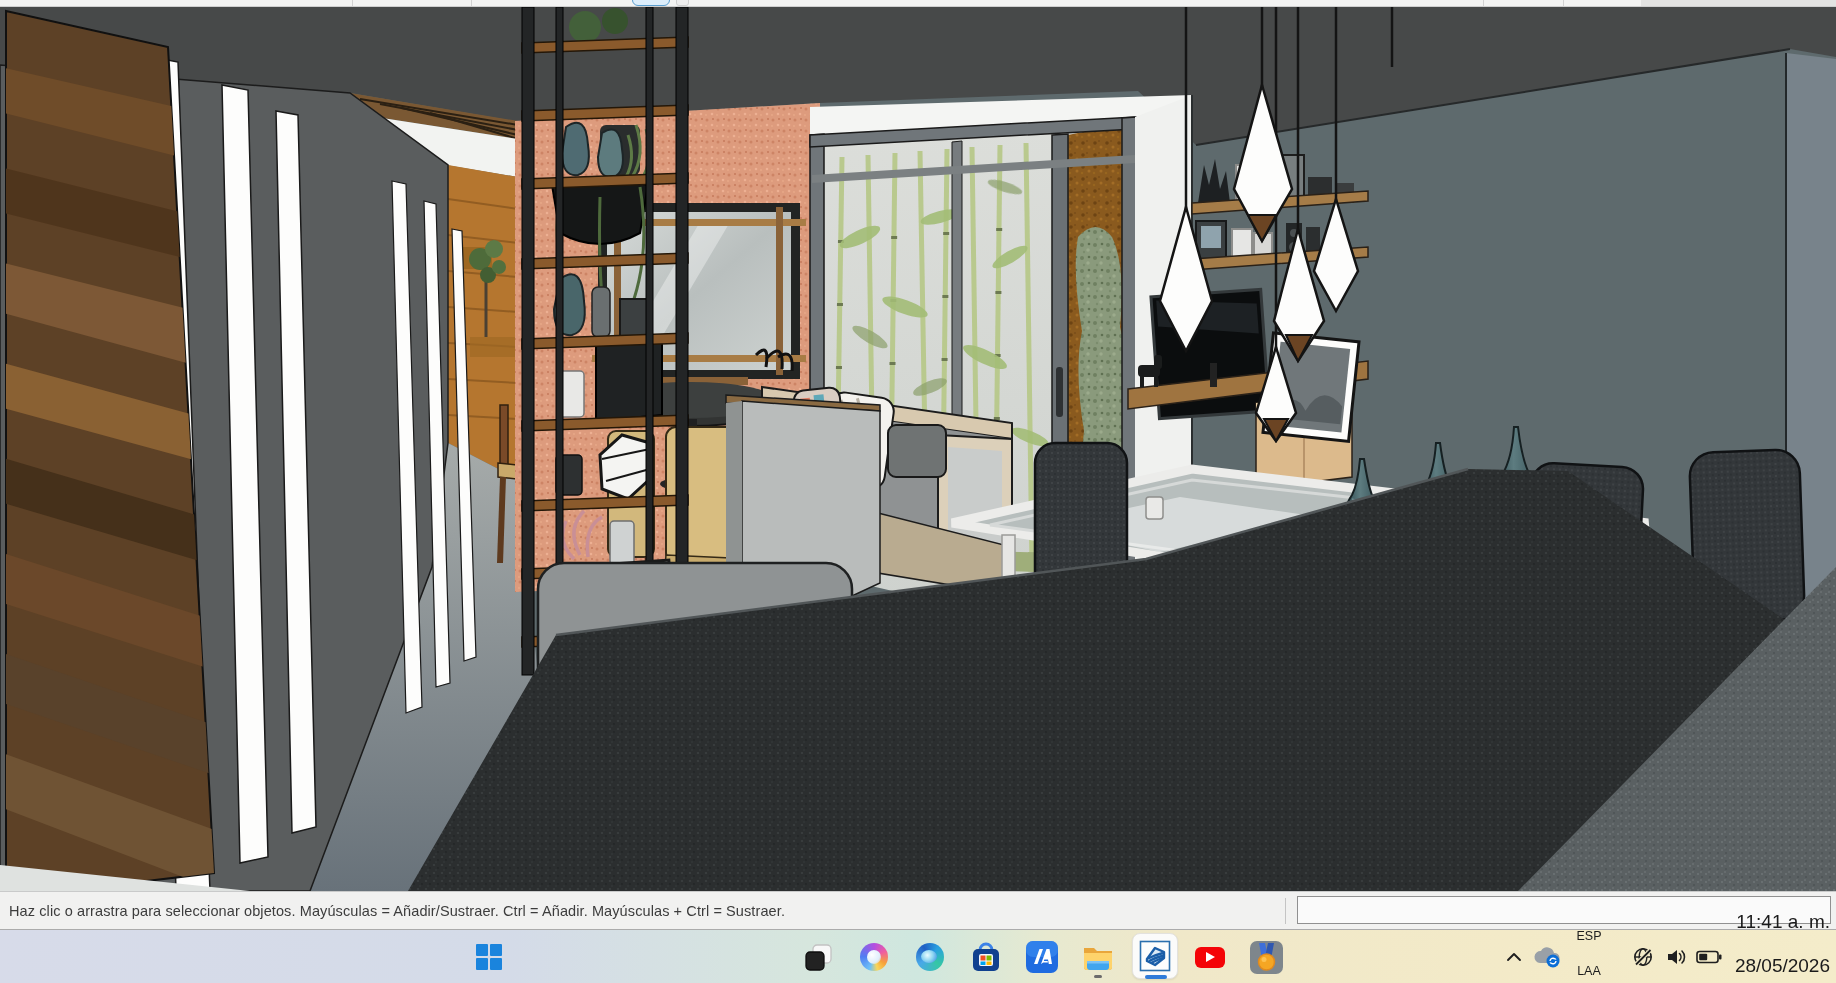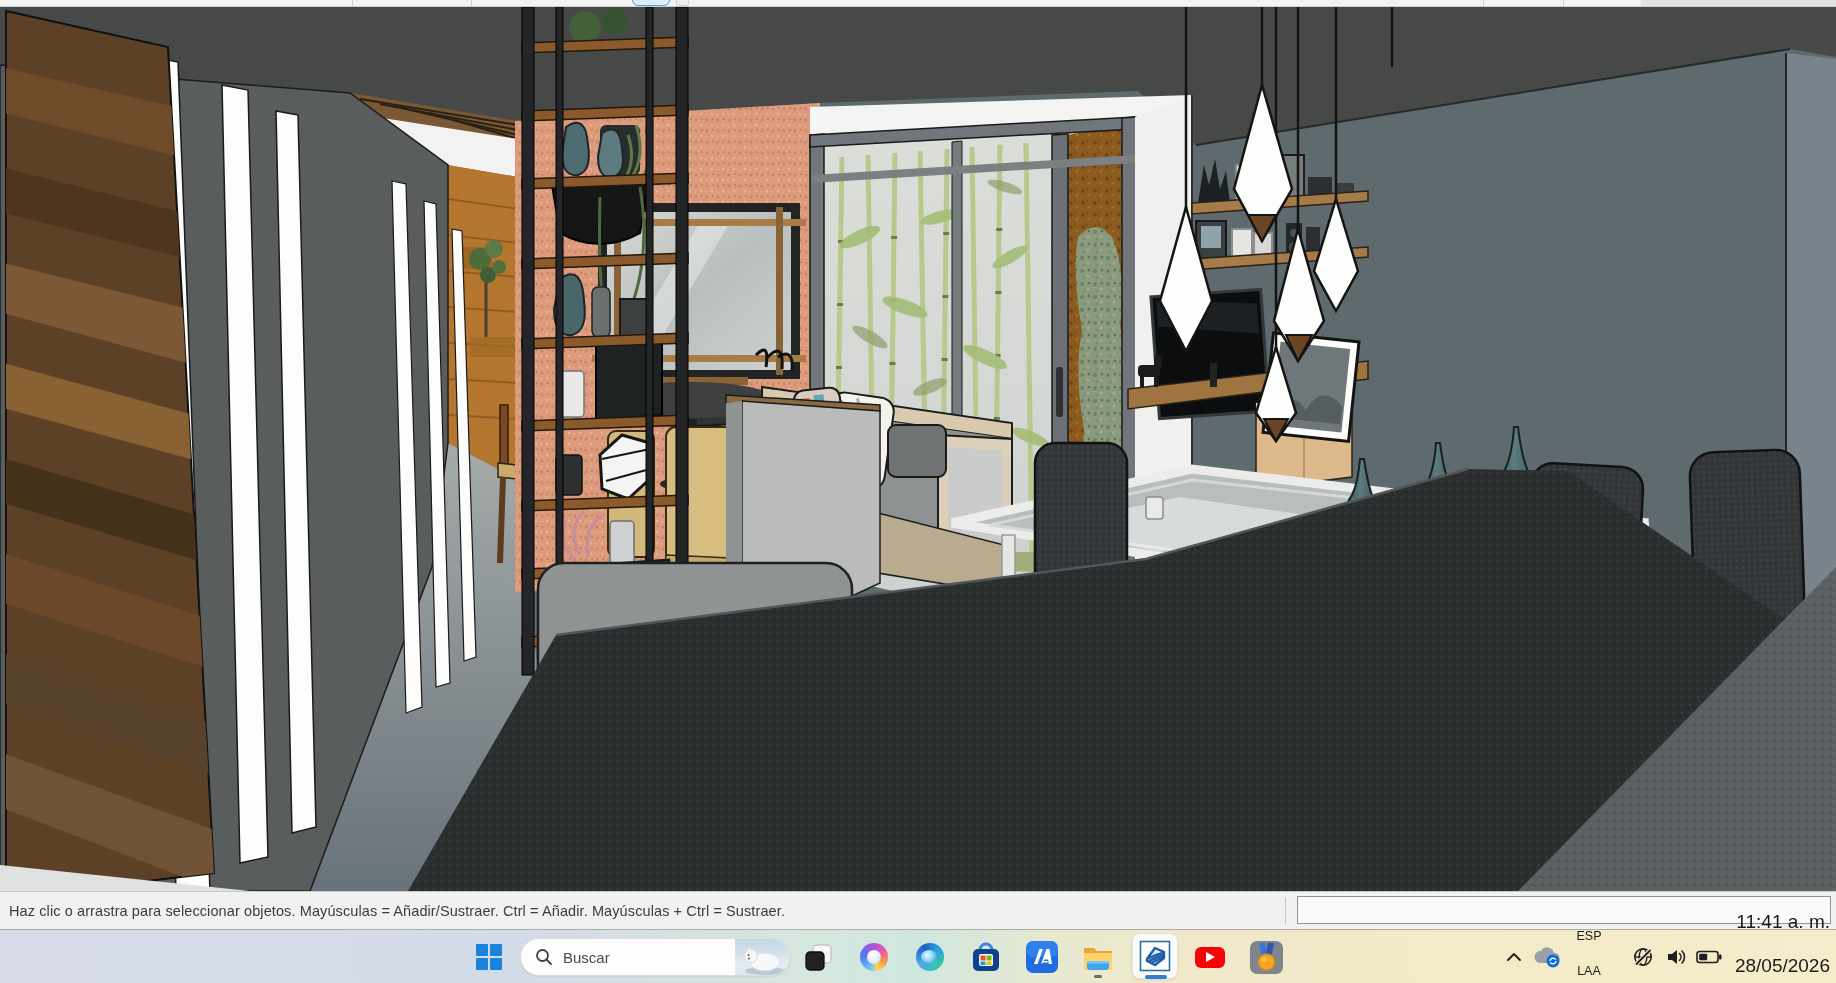--- a/index.html
+++ b/index.html
@@ -519,37 +519,20 @@
 
     <div class="tb-item" style="left:467px">
       <div class="start-logo">
           <span></span>
           <span></span>
           <span></span>
           <span></span>
         </div>
     </div>
 
-    <div class="search-pill">
-      <svg class="mag" width="18" height="18" viewBox="0 0 18 18">
-        <circle cx="7.5" cy="7.5" r="5.5" fill="none" stroke="#3f3f3f" stroke-width="1.8"></circle>
-        <line x1="11.8" y1="11.8" x2="16" y2="16" stroke="#3f3f3f" stroke-width="1.8" stroke-linecap="round"></line>
-      </svg>
-      <span class="search-text">Buscar</span>
-      <div class="search-img">
-        <svg width="54" height="38" viewBox="0 0 54 38">
-          <ellipse cx="30" cy="33" rx="20" ry="4" fill="#b9c8d4"></ellipse>
-          <ellipse cx="30" cy="24" rx="15" ry="9" fill="#f6f8f9" stroke="#d4dde3"></ellipse>
-          <circle cx="16" cy="18" r="6.5" fill="#f6f8f9" stroke="#d4dde3"></circle>
-          <circle cx="13.5" cy="17" r="1" fill="#555"></circle>
-            <circle cx="14" cy="20.5" r="1.2" fill="#8a8f93"></circle>
-          <path d="M12,13 l2,-3 l2,2.5 Z" fill="#eef2f4"></path>
-        </svg>
-      </div>
-    </div>
 
     <div class="tb-item" style="left:796px">
       <svg width="27" height="27" viewBox="0 0 27 27">
         <rect x="8" y="1" width="18" height="18" rx="4" fill="#f8f8f8" stroke="#c2c2c2" stroke-width="1.3"></rect>
         <rect x="1" y="8" width="18" height="18" rx="4" fill="#222" stroke="#0e0e0e" stroke-width="1.3"></rect>
       </svg>
     </div>
 
     <div class="tb-item" style="left:852px">
       <div class="copilot-circle"></div>

